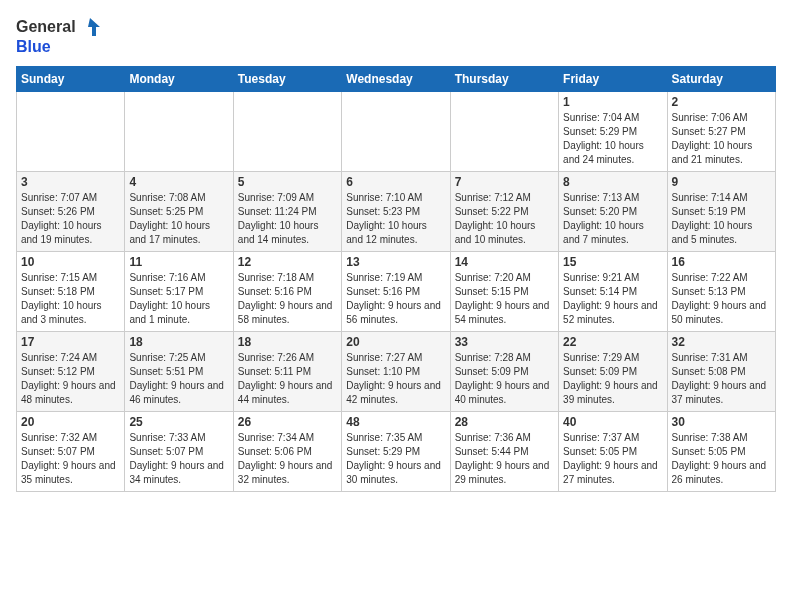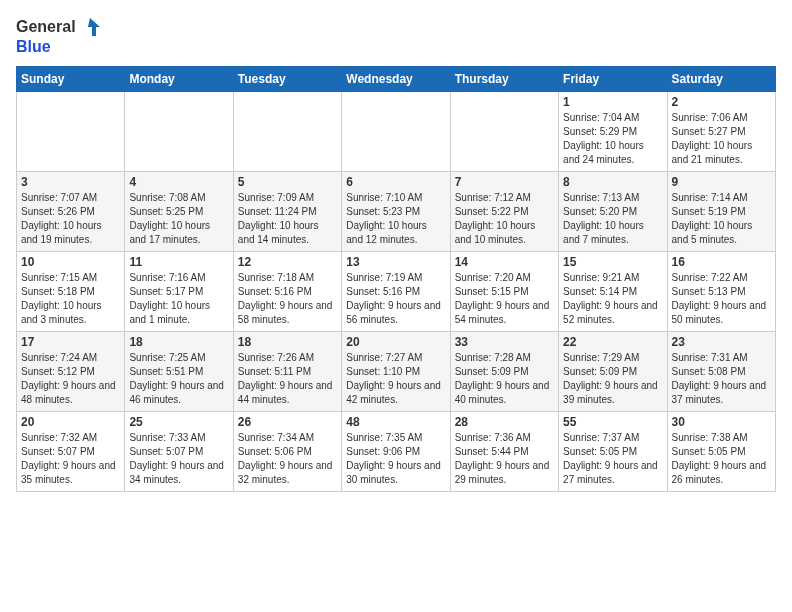--- a/index.html
+++ b/index.html
@@ -252,21 +252,21 @@
 Sunset: 5:09 PM
 Daylight: 9 hours and 40 minutes.</div>
           </td>
           <td>
             <span class="day-number">22</span>
             <div class="cell-content">Sunrise: 7:29 AM
 Sunset: 5:09 PM
 Daylight: 9 hours and 39 minutes.</div>
           </td>
           <td>
-            <span class="day-number">23</span>
+            <span class="day-number">32</span>
             <div class="cell-content">Sunrise: 7:31 AM
 Sunset: 5:08 PM
 Daylight: 9 hours and 37 minutes.</div>
           </td>
         </tr>
         <tr>
           <td>
             <span class="day-number">20</span>
             <div class="cell-content">Sunrise: 7:32 AM
 Sunset: 5:07 PM
@@ -280,31 +280,31 @@
           </td>
           <td>
             <span class="day-number">26</span>
             <div class="cell-content">Sunrise: 7:34 AM
 Sunset: 5:06 PM
 Daylight: 9 hours and 32 minutes.</div>
           </td>
           <td>
             <span class="day-number">48</span>
             <div class="cell-content">Sunrise: 7:35 AM
-Sunset: 9:06 PM
+Sunset: 5:29 PM
 Daylight: 9 hours and 30 minutes.</div>
           </td>
           <td>
             <span class="day-number">28</span>
             <div class="cell-content">Sunrise: 7:36 AM
 Sunset: 5:44 PM
 Daylight: 9 hours and 29 minutes.</div>
           </td>
           <td>
-            <span class="day-number">55</span>
+            <span class="day-number">40</span>
             <div class="cell-content">Sunrise: 7:37 AM
 Sunset: 5:05 PM
 Daylight: 9 hours and 27 minutes.</div>
           </td>
           <td>
             <span class="day-number">30</span>
             <div class="cell-content">Sunrise: 7:38 AM
 Sunset: 5:05 PM
 Daylight: 9 hours and 26 minutes.</div>
           </td>

